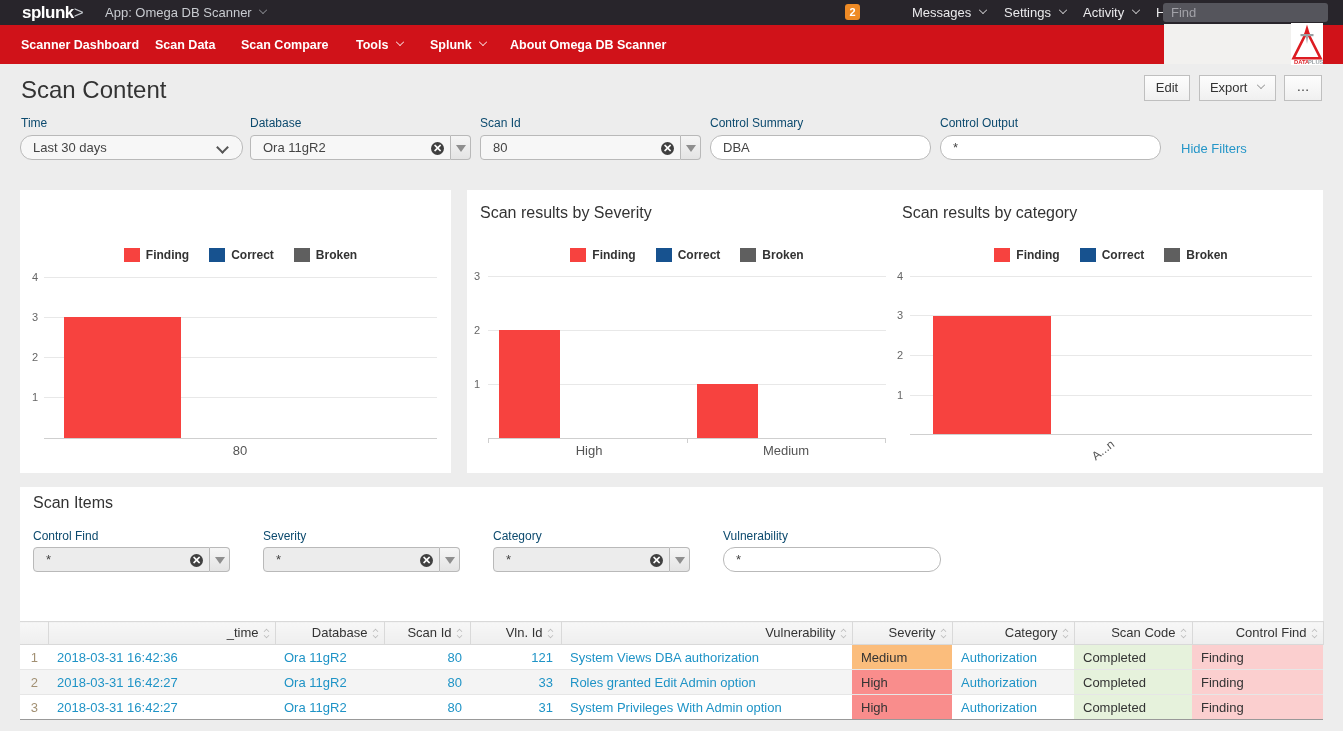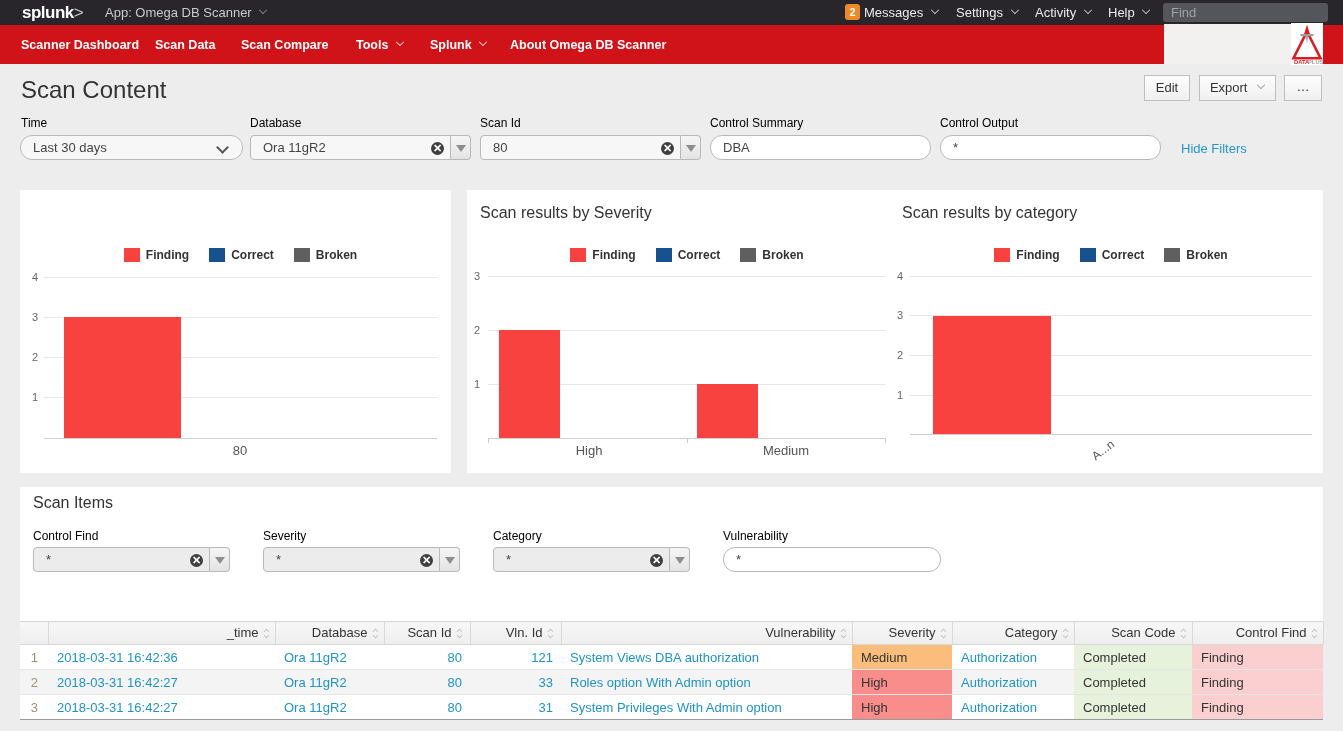--- a/index.html
+++ b/index.html
@@ -4,21 +4,21 @@
 <style>
 * { margin:0; padding:0; box-sizing:border-box; }
 html,body { width:1343px; height:731px; overflow:hidden; }
 body { font-family:"Liberation Sans", sans-serif; background:#ededed; position:relative; }
 
 
 .topbar { position:absolute; left:0; top:0; width:1343px; height:25px; background:#28252b; }
 .logo { position:absolute; left:22px; top:3px; font-size:17px; font-weight:bold; color:#fff; letter-spacing:-0.5px; }
 .logo .gt { color:#c3c8cd; font-weight:normal; }
 .appname { position:absolute; left:105px; top:5px; font-size:13px; color:#c8cbd0; }
-.tmenu { position:absolute; top:5px; font-size:13px; color:#eaeaec; }
+.tmenu { position:absolute; top:5px; font-size:13px; color:#eaeaec;margin-left:48px; }
 .caret { display:inline-block; width:8px; height:8px; border-right:1.6px solid currentColor; border-bottom:1.6px solid currentColor; transform:rotate(45deg) scale(.72); position:relative; top:-3px; margin-left:4px; }
 .badge2 { position:absolute; left:845px; top:4px; width:15px; height:16px; background:#ee8a25; color:#fff; font-size:11px; font-weight:bold; text-align:center; line-height:16px; border-radius:3px; }
 .findbox { position:absolute; left:1163px; top:3px; width:165px; height:19px; background:#55555c; border-radius:3px; color:#a2a2a8; font-size:13px; line-height:19px; padding-left:8px; }
 
 
 .navbar { position:absolute; left:0; top:25px; width:1343px; height:39px; background:#d01219; }
 .nitem { position:absolute; top:13px; font-size:12.5px; font-weight:bold; color:#fff; }
 
 
 .appbadge { position:absolute; left:1164px; top:24px; width:159px; height:40px; background:#f2f1ef; z-index:5; }
@@ -28,21 +28,21 @@
 .l3 { font-size:9px; font-weight:bold; color:#111; line-height:13px; text-align:right; padding-right:2px; }
 .l3 .d { color:#e01b1b; font-size:11.5px; } .l3 .p { color:#8b8b8b; font-size:11.5px; }
 .tribox { position:absolute; right:0; top:-1px; width:32px; height:42px; background:#fff; }
 
 
 .h1 { position:absolute; left:21px; top:76px; font-size:24px; color:#333; }
 .btn { position:absolute; top:75px; height:26px; background:linear-gradient(#fdfdfd,#f0f0f0); border:1px solid #bfbfbf; border-radius:0; font-size:13px; color:#333; text-align:center; line-height:24px; }
 .btn .caret { border-color:#888; margin-left:6px; }
 
 
-.flabel { position:absolute; font-size:12px; color:#000000; }
+.flabel { position:absolute; font-size:12px; color:#0c4a6e; }
 .finput { position:absolute; top:135px; height:25px; border:1px solid #b9b9b9; border-radius:12px; background:#f7f7f7; font-size:13px; color:#444; line-height:23px; padding-left:12px; }
 .white { background:#fff; }
 .gray { background:#ececec; }
 .xcirc { position:absolute; width:13px; height:13px; border-radius:50%; background:#3f3f3f; color:#fff; font-size:11px; font-weight:bold; text-align:center; line-height:13.5px; }
 .ddbtn { position:absolute; top:135px; width:20px; height:25px; background:linear-gradient(#f5f5f5,#e4e4e4); border:1px solid #b9b9b9; border-left:none; border-radius:0 4px 4px 0; }
 .ddbtn:after { content:""; position:absolute; left:5px; top:9px; border-left:5px solid transparent; border-right:5px solid transparent; border-top:7px solid #8e8e8e; }
 .chev { position:absolute; width:9px; height:9px; border-right:2px solid #555; border-bottom:2px solid #555; transform:rotate(45deg); }
 .hidef { position:absolute; left:1181px; top:141px; font-size:13px; color:#2596c8; }
 
 
@@ -250,21 +250,21 @@
       <td><a class="lnk">Authorization</a></td>
       <td class="ok">Completed</td>
       <td class="find">Finding</td>
     </tr>
     <tr class="stripe">
       <td class="num">2</td>
       <td><a class="lnk">2018-03-31 16:42:27</a></td>
       <td><a class="lnk">Ora 11gR2</a></td>
       <td class="r"><a class="lnk">80</a></td>
       <td class="r"><a class="lnk">33</a></td>
-      <td><a class="lnk">Roles option With Admin option</a></td>
+      <td><a class="lnk">Roles granted Edit Admin option</a></td>
       <td class="sevH">High</td>
       <td><a class="lnk">Authorization</a></td>
       <td class="ok">Completed</td>
       <td class="find">Finding</td>
     </tr>
     <tr>
       <td class="num">3</td>
       <td><a class="lnk">2018-03-31 16:42:27</a></td>
       <td><a class="lnk">Ora 11gR2</a></td>
       <td class="r"><a class="lnk">80</a></td>

